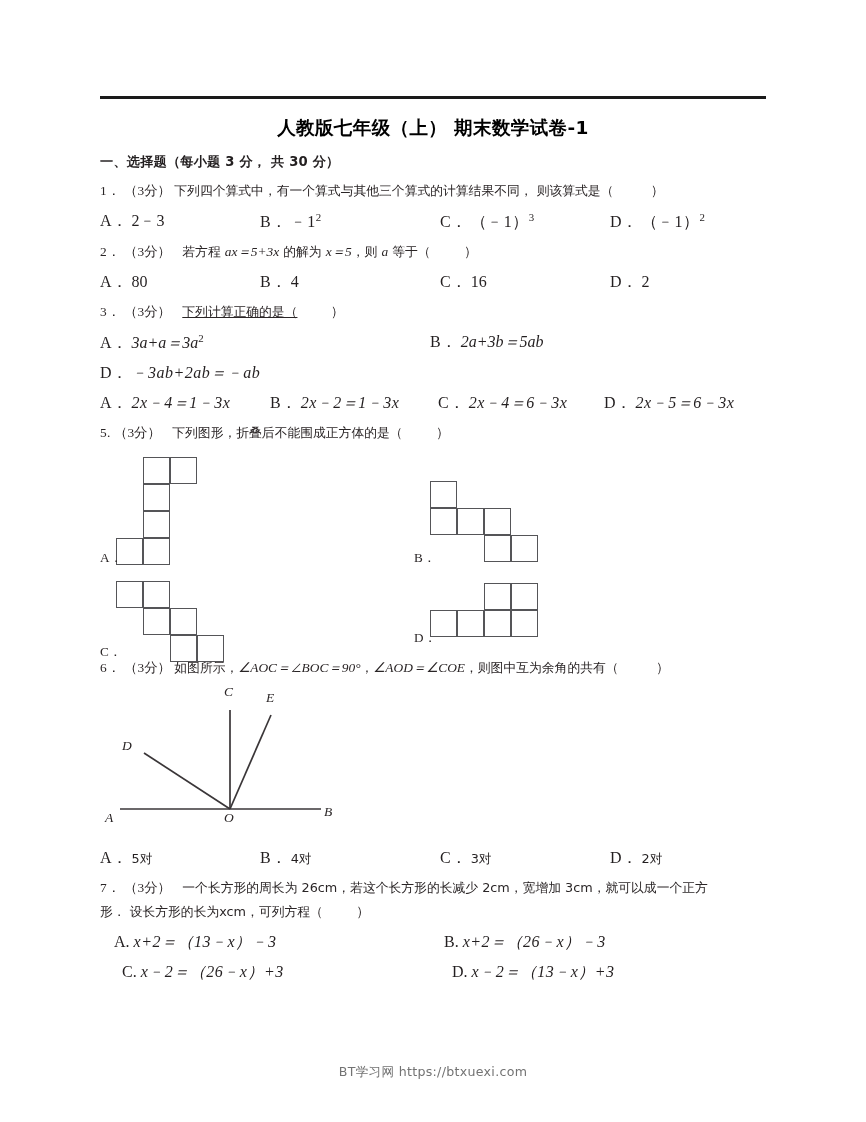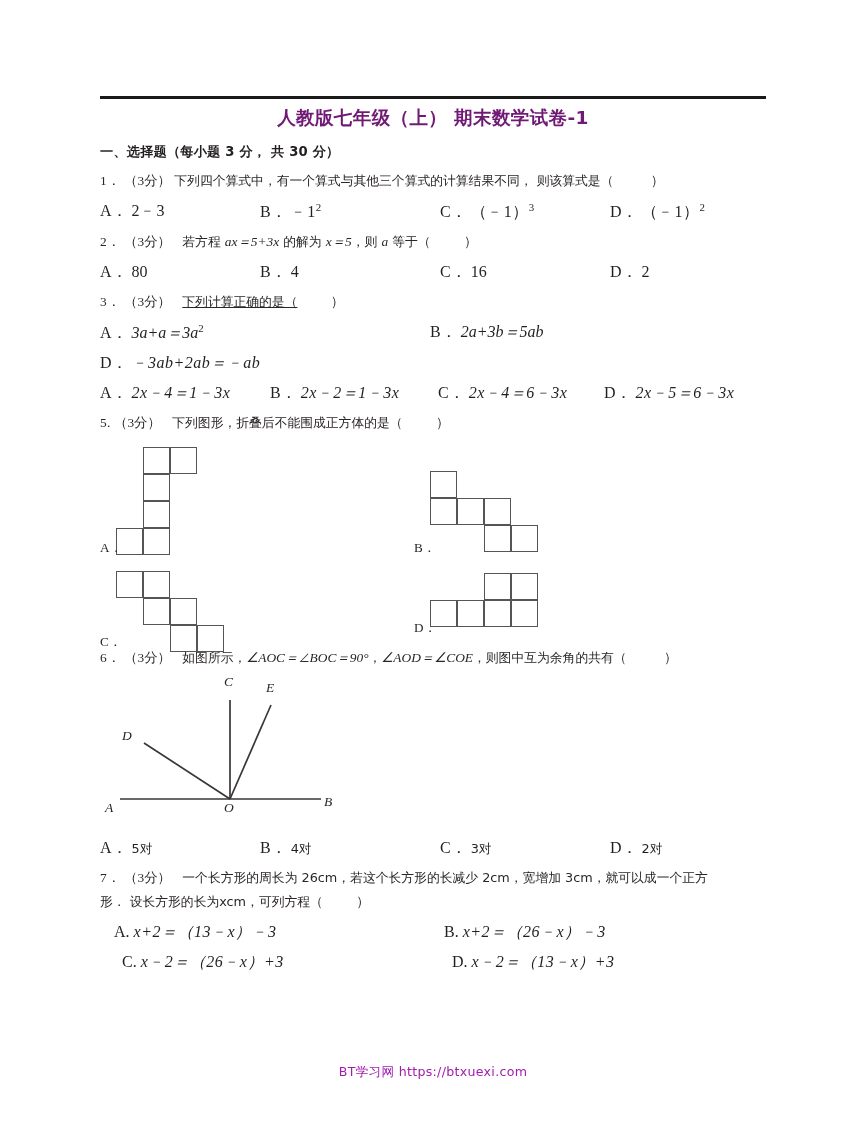--- a/index.html
+++ b/index.html
@@ -32,22 +32,22 @@
     height: 3px;
     background: #1a1a1a;
     margin: 0 0 6px 0;
   }
   .doc-title {
     text-align: center;
     font-family: "DejaVu Sans", sans-serif;
     font-weight: bold;
     font-size: 18.5px;
     letter-spacing: 0.4px;
-    color: #701a75;
-    margin: 7px 0 13px 0;
+    color: #000000;
+    margin: 17px 0 13px 0;
     line-height: 1.3;
   }
   .section-head {
     font-family: "DejaVu Sans", sans-serif;
     font-weight: bold;
     font-size: 13.2px;
     color: #231f20;
     margin: 0 0 10px 0;
     letter-spacing: 0.2px;
   }
@@ -121,21 +121,21 @@
     color: #2a2526;
   }
   .footer {
     position: absolute;
     left: 0;
     top: 1064px;
     width: 866px;
     text-align: center;
     font-family: "DejaVu Sans", sans-serif;
     font-size: 12.6px;
-    color: #a21caf;
+    color: #737373;
     letter-spacing: 0.3px;
   }
 </style>
 </head>
 <body>
 
 <div class="page">
   <div class="content">
 
     <div class="top-rule"></div>
@@ -290,21 +290,21 @@
             <div class="cell" style="left: 54px; top: 27px; width: 27px; height: 27px;"></div>
             <div class="cell" style="left: 81px; top: 27px; width: 27px; height: 27px;"></div>
           </div>
         <div class="net-label" style="left:-16px; top:46px;">D．</div>
       </div>
     </div>
 
     <div class="qline">
       <span class="qnum">6．</span>
       <span>（3分）</span>
-      <span class="cn" style="margin-left:8px;">如图所示，</span><span class="it">∠AOC＝∠BOC＝90°</span><span class="cn">，</span><span class="it">∠AOD＝∠COE</span><span class="cn">，则图中互为余角的共有（</span>
+      <span class="cn" style="">如图所示，</span><span class="it">∠AOC＝∠BOC＝90°</span><span class="cn">，</span><span class="it">∠AOD＝∠COE</span><span class="cn">，则图中互为余角的共有（</span>
       <span style="margin-left:34px;">）</span>
     </div>
 
     <div class="angle-fig" style="height:160px;">
       <svg width="260" height="150" viewBox="0 0 260 150" style="position:absolute;left:8px;top:4px;">
 
         <line x1="12" y1="117" x2="213" y2="117" stroke="#3a3638" stroke-width="1.7"></line>
 
         <line x1="122" y1="117" x2="122" y2="18" stroke="#3a3638" stroke-width="1.7"></line>
 

